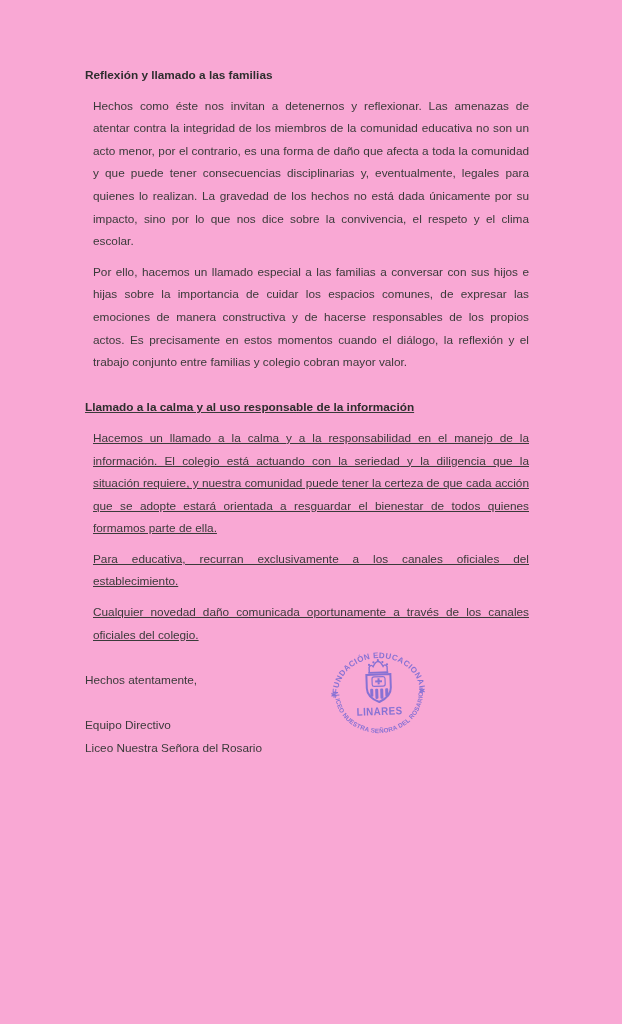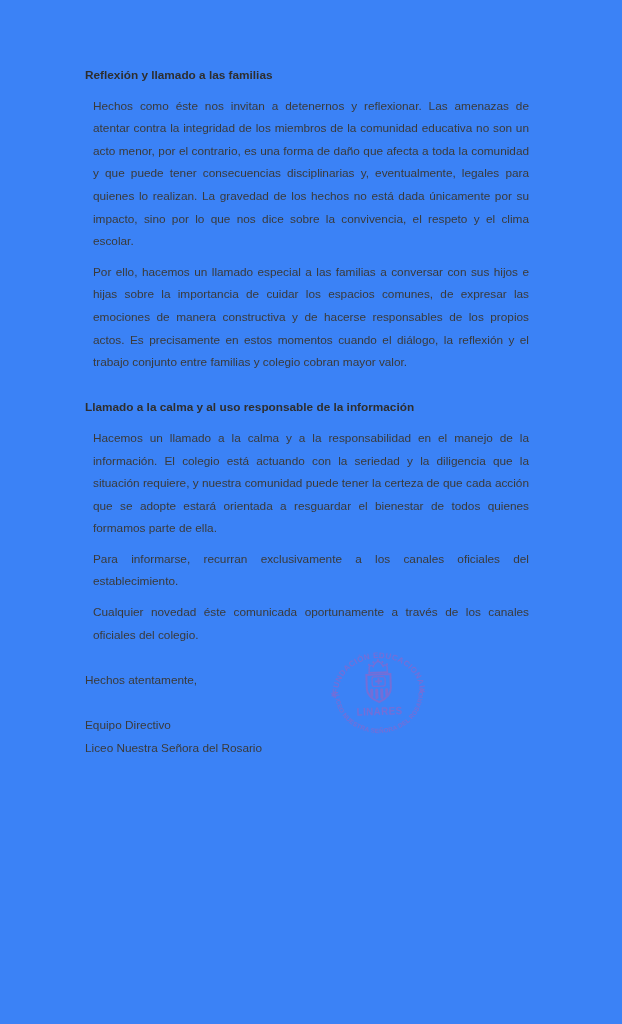--- a/index.html
+++ b/index.html
@@ -4,41 +4,41 @@
 <style>
   html, body { margin:0; padding:0; }
   body {
     width:622px; height:1024px;
     background:#ffffff;
     font-family:"Liberation Sans", sans-serif;
   }
   .page {
     position:relative;
     width:622px; height:1024px;
-    background:#3b82f6;
+    background:#f9a8d4;
     overflow:hidden;
   }
   .content {
     position:absolute;
     left:85px; top:64px; width:452px;
     color:#3a3a3a;
     font-size:11.8px;
     line-height:22.6px;
     text-align:justify;
   }
   .section h2 {
     margin:0;
     font-size:11.8px;
     line-height:22.6px;
     font-weight:bold;
     color:#2e2e2e;
     text-align:left;
   }
   .section p { margin:8px; }
-  .section--gap { margin-top:22.6px; }
+  .section--gap { margin-top:22.6px;text-decoration:underline; }
   .closing {
     position:relative;
     margin-top:22.6px;
     text-align:left;
   }
   .closing p { margin:0; }
   .signature { margin-top:22.6px; }
   .stamp {
     position:absolute;
     left:239px; top:-31px;
@@ -56,22 +56,22 @@
 
     <div class="section">
       <h2>Reflexión y llamado a las familias</h2>
       <p>Hechos como éste nos invitan a detenernos y reflexionar. Las amenazas de atentar contra la integridad de los miembros de la comunidad educativa no son un acto menor, por el contrario, es una forma de daño que afecta a toda la comunidad y que puede tener consecuencias disciplinarias y, eventualmente, legales para quienes lo realizan. La gravedad de los hechos no está dada únicamente por su impacto, sino por lo que nos dice sobre la convivencia, el respeto y el clima escolar.</p>
       <p>Por ello, hacemos un llamado especial a las familias a conversar con sus hijos e hijas sobre la importancia de cuidar los espacios comunes, de expresar las emociones de manera constructiva y de hacerse responsables de los propios actos. Es precisamente en estos momentos cuando el diálogo, la reflexión y el trabajo conjunto entre familias y colegio cobran mayor valor.</p>
     </div>
 
     <div class="section section--gap">
       <h2>Llamado a la calma y al uso responsable de la información</h2>
       <p>Hacemos un llamado a la calma y a la responsabilidad en el manejo de la información. El colegio está actuando con la seriedad y la diligencia que la situación requiere, y nuestra comunidad puede tener la certeza de que cada acción que se adopte estará orientada a resguardar el bienestar de todos quienes formamos parte de ella.</p>
-      <p>Para informarse, recurran exclusivamente a los canales oficiales del establecimiento.</p>
-      <p>Cualquier novedad éste comunicada oportunamente a través de los canales oficiales del colegio.</p>
+      <p>Para educativa, recurran exclusivamente a los canales oficiales del establecimiento.</p>
+      <p>Cualquier novedad daño comunicada oportunamente a través de los canales oficiales del colegio.</p>
     </div>
 
     <div class="closing">
       <p>Hechos atentamente,</p>
       <div class="signature">
         <p>Equipo Directivo</p>
         <p>Liceo Nuestra Señora del Rosario</p>
       </div>
 
       <div class="stamp">

